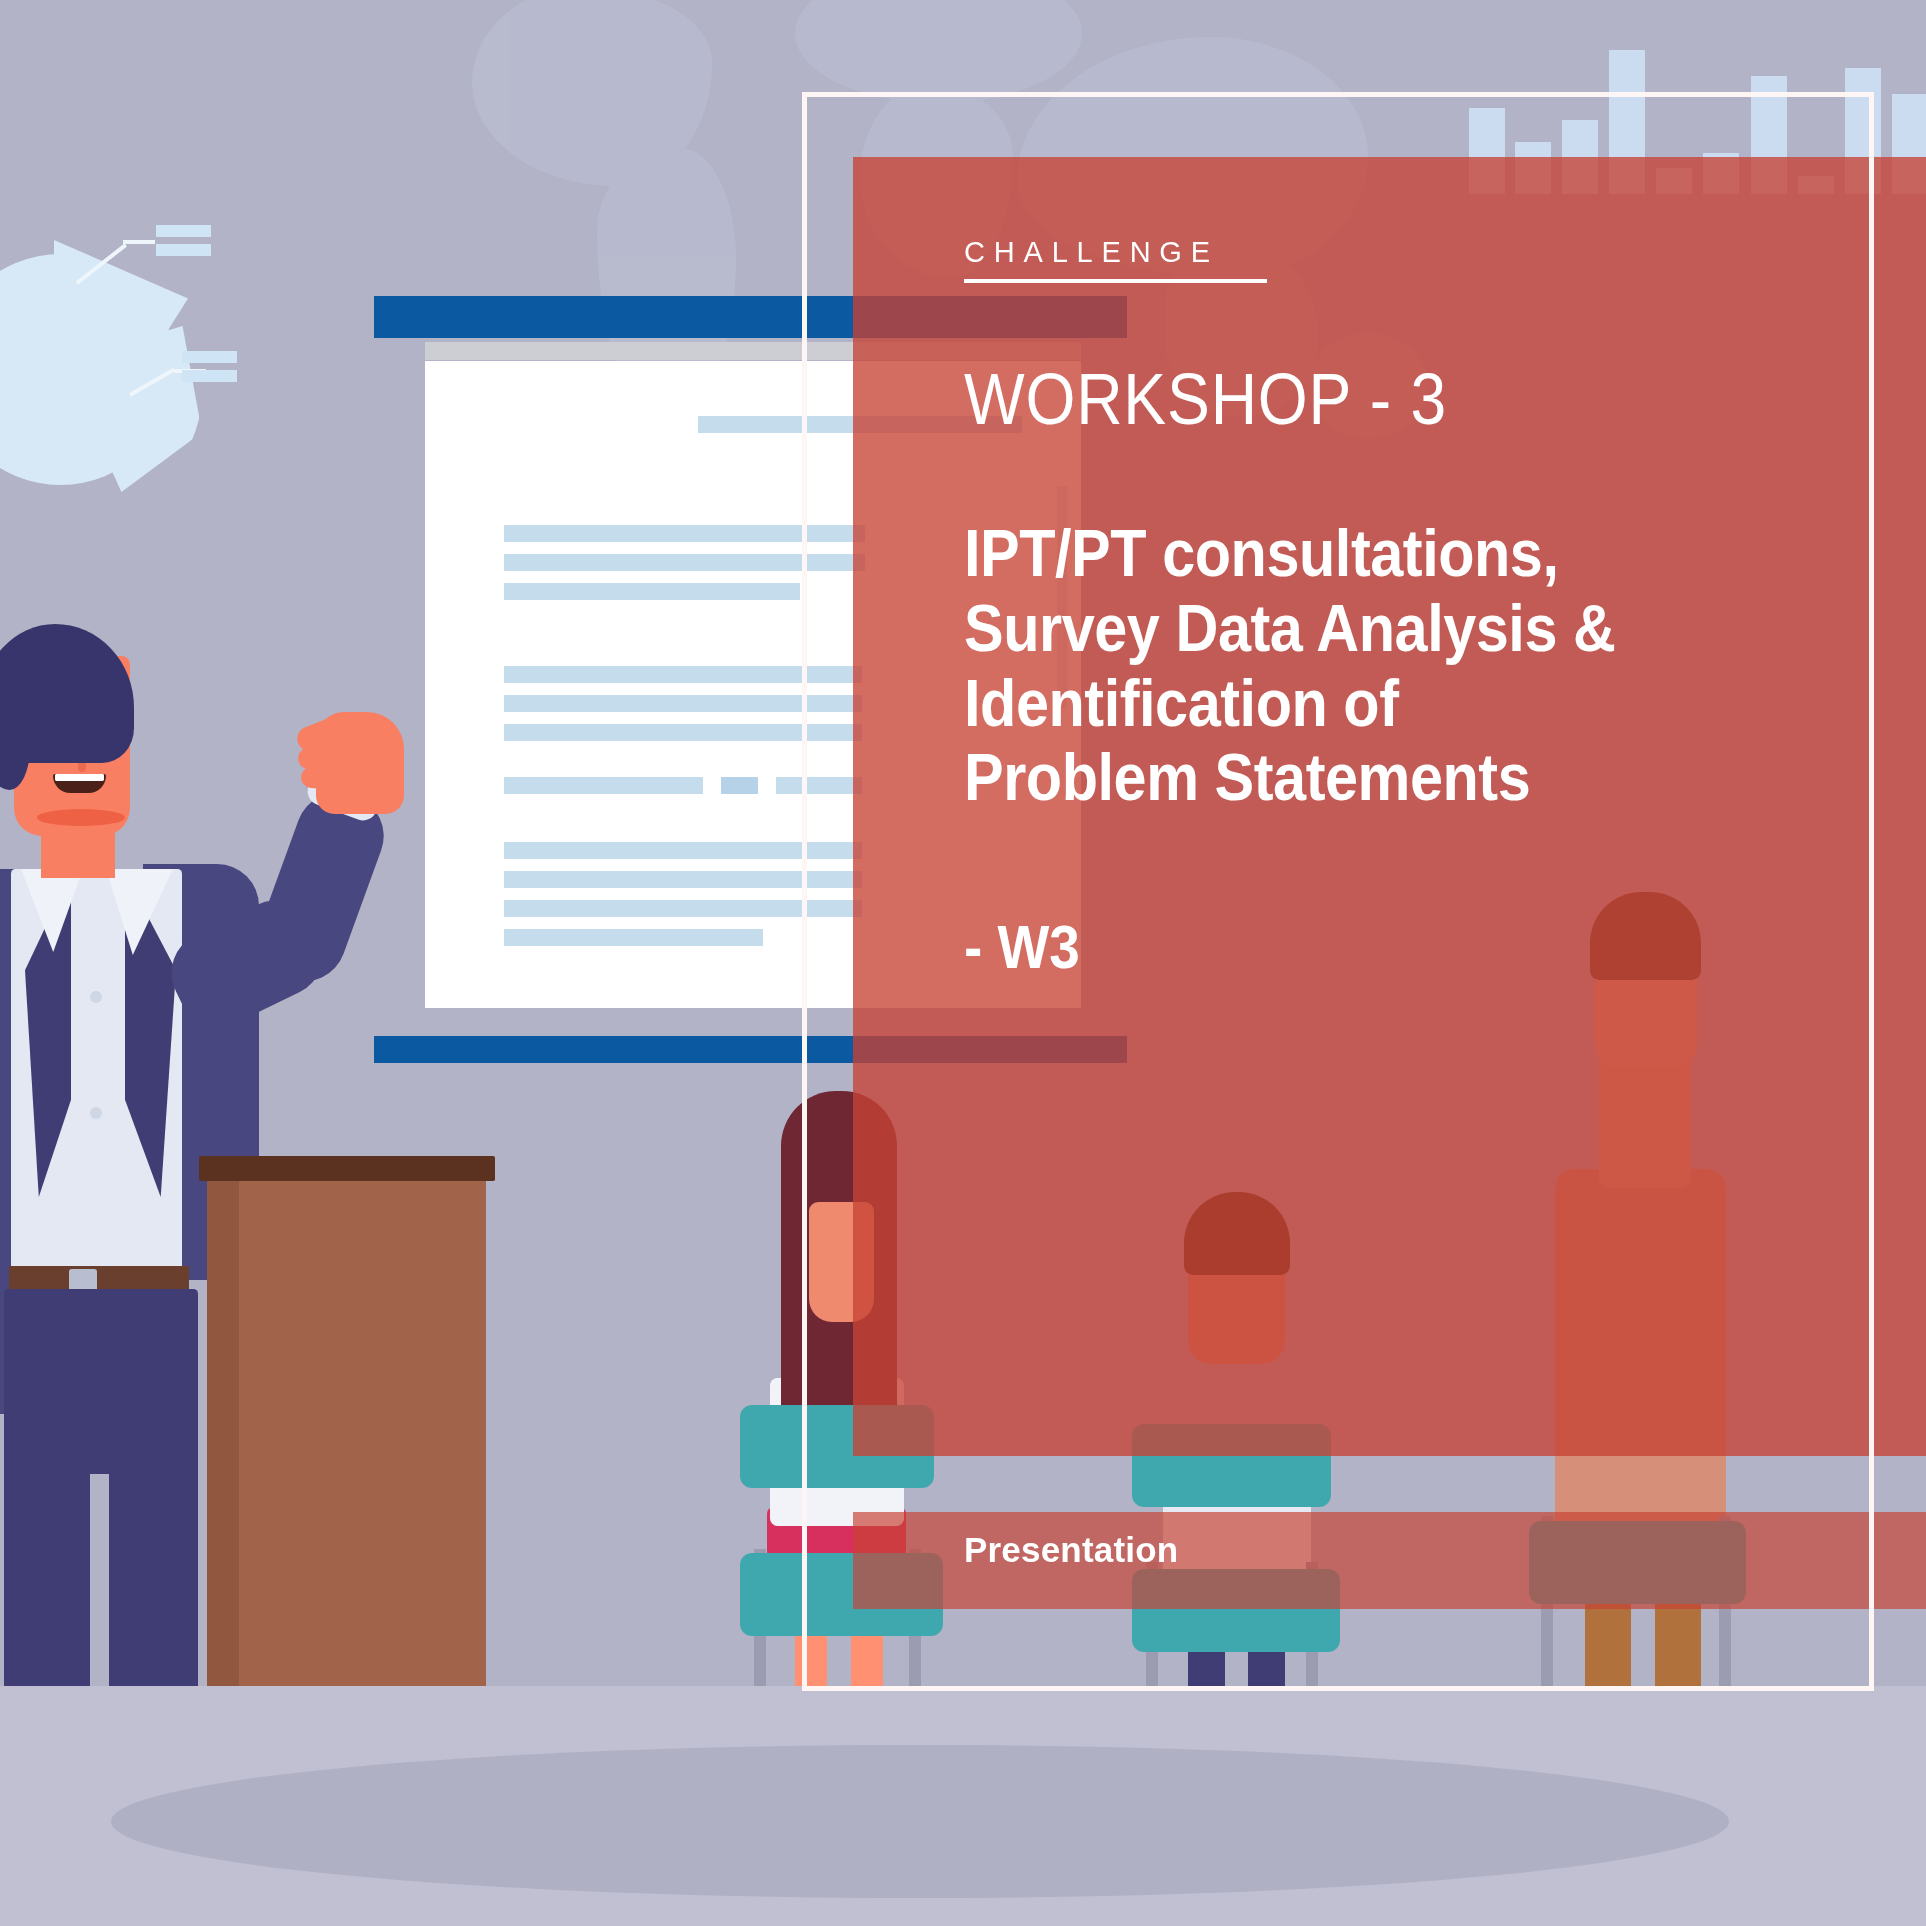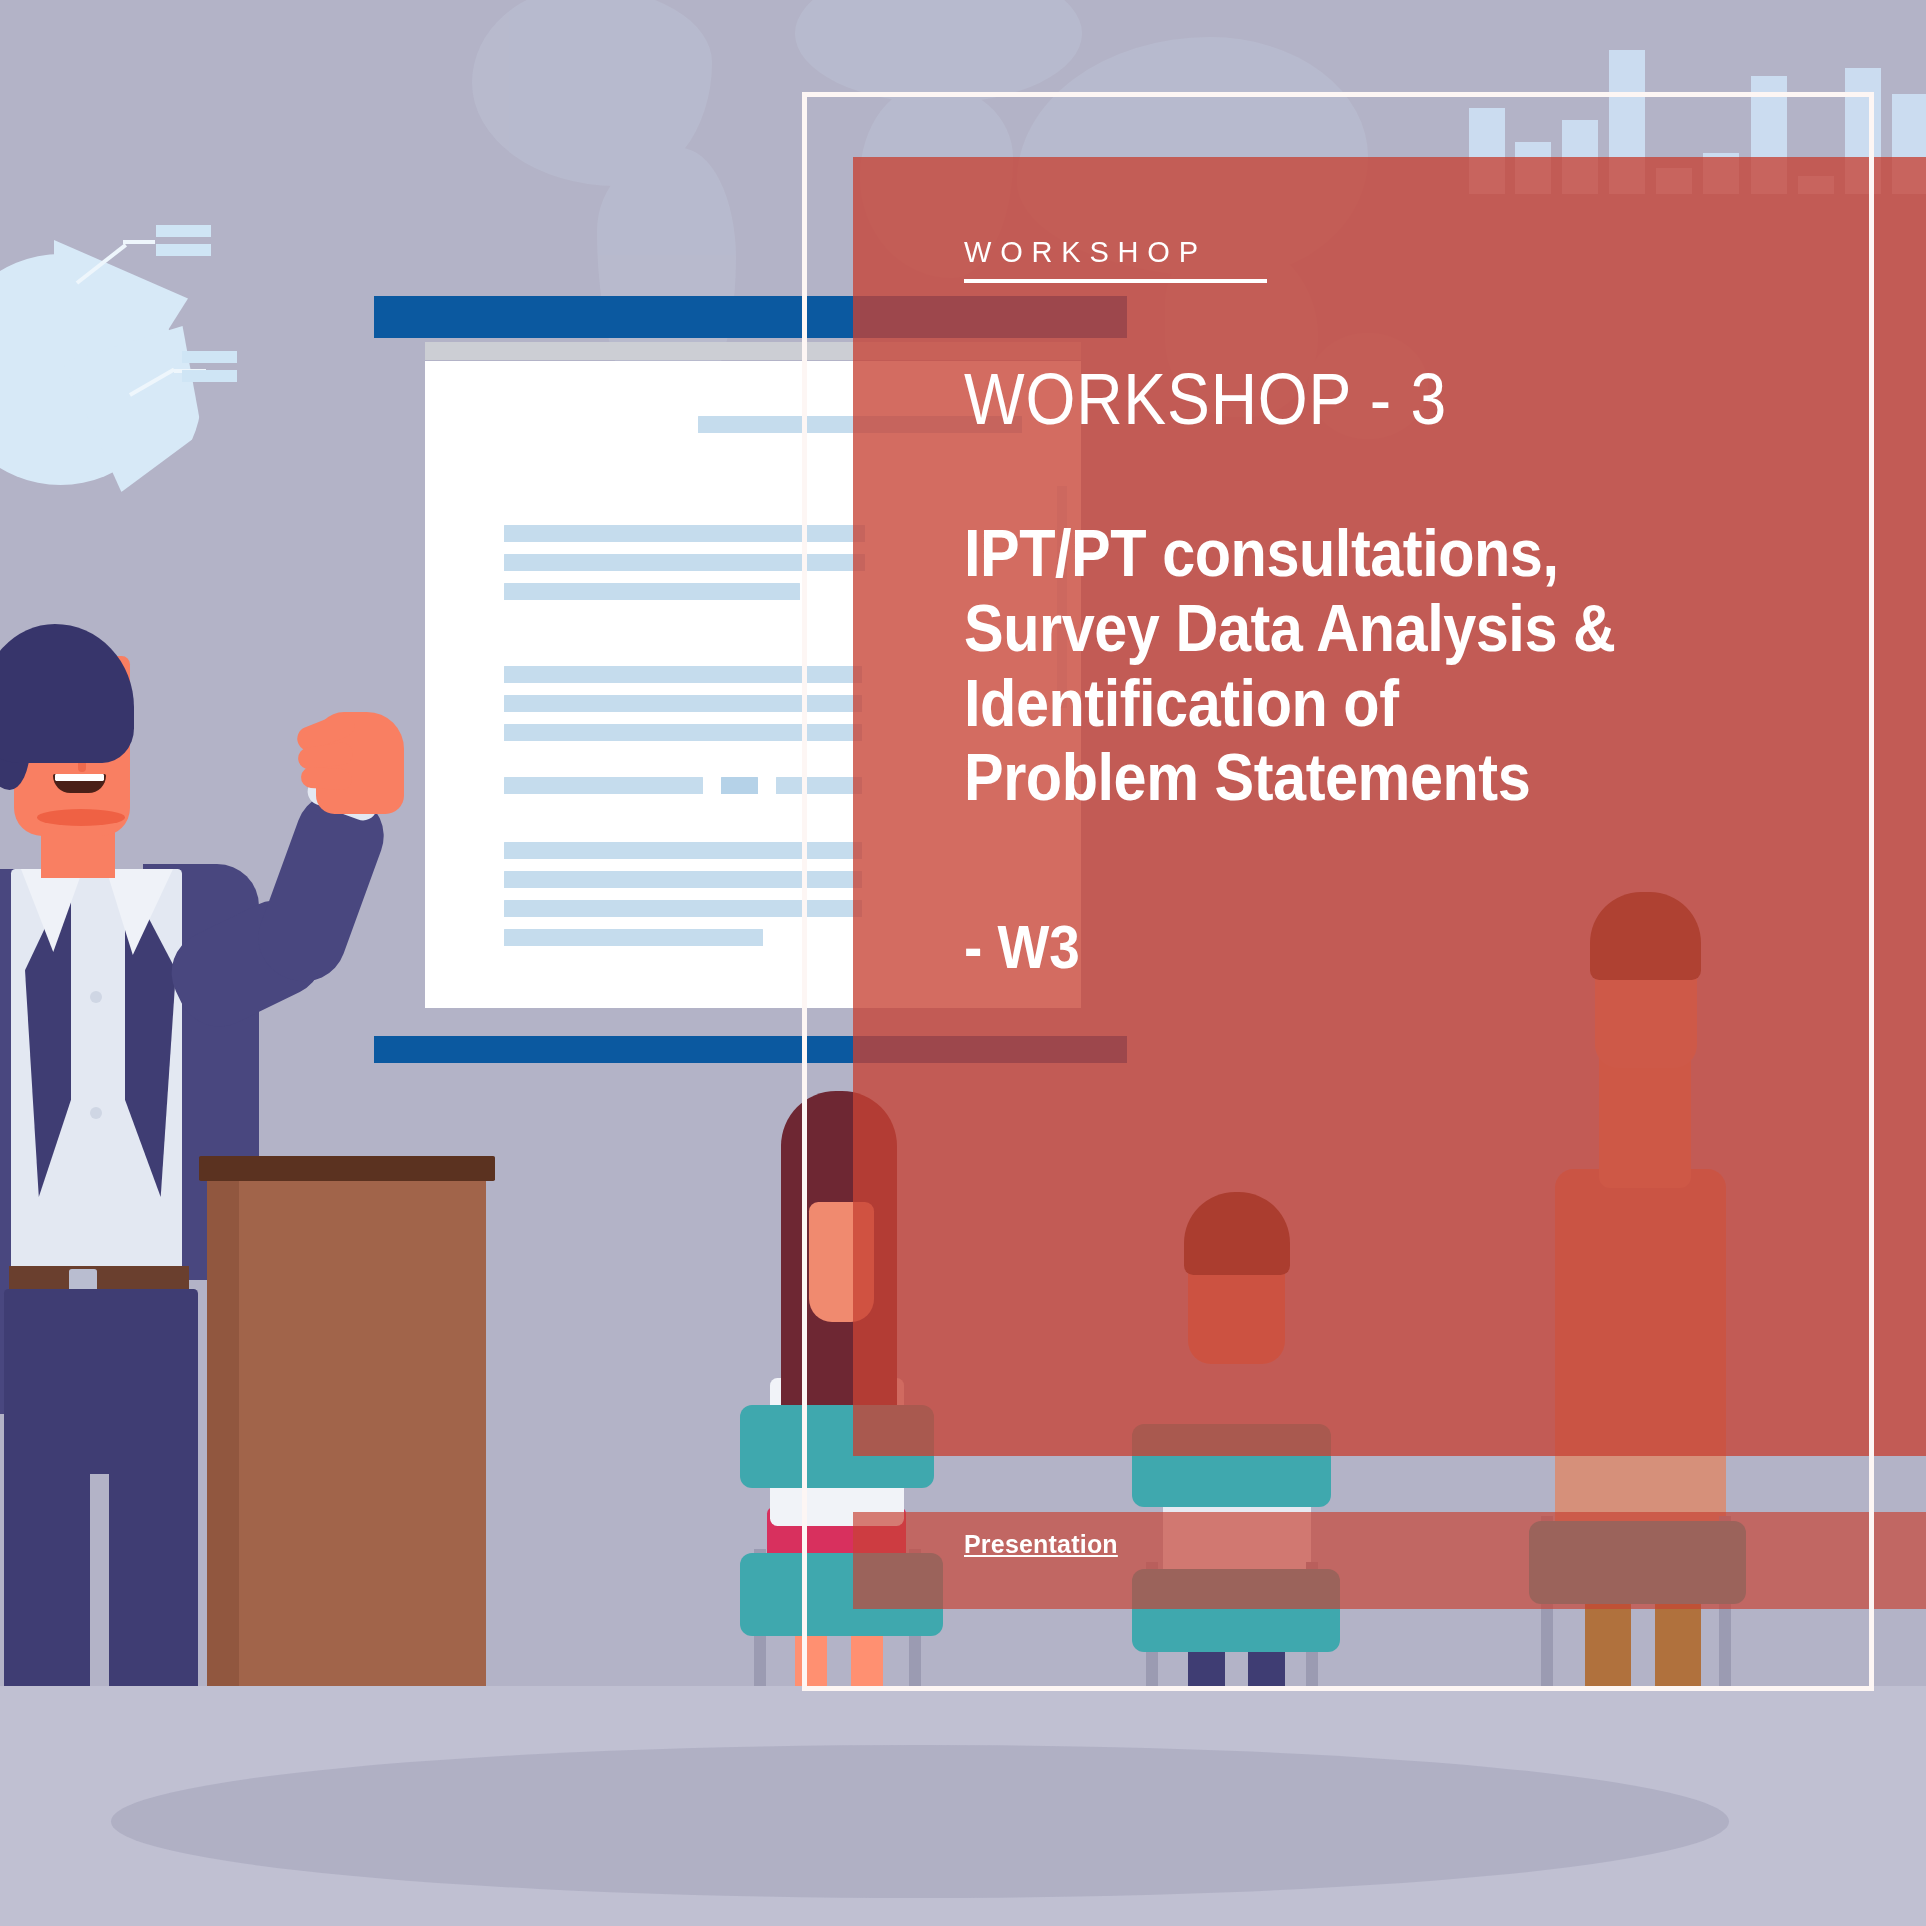--- a/index.html
+++ b/index.html
@@ -129,22 +129,22 @@
      transform:scaleX(.88);transform-origin:left center;white-space:nowrap;}
 
   .subject{margin-top:81px;color:#fff;font-weight:700;font-size:66px;line-height:1.13;
      font-family:"Liberation Sans",sans-serif;letter-spacing:-0.5px;
      transform:scaleX(.9);transform-origin:left top;}
 
   .wcode{margin-top:102px;color:#fff;font-weight:700;font-size:61px;line-height:1;
      font-family:"Liberation Sans",sans-serif;
      transform:scaleX(.9);transform-origin:left top;}
 
-  .ptype{position:absolute;left:964px;top:1530px;color:#fff;font-weight:600;font-size:25px;
-     font-family:"Liberation Sans",sans-serif;letter-spacing:0.2px;text-decoration:underline;}
+  .ptype{position:absolute;left:964px;top:1530px;color:#fff;font-weight:600;font-size:35px;
+     font-family:"Liberation Sans",sans-serif;letter-spacing:0.2px;}
 </style>
 </head>
 <body>
 
 <div id="canvas">
 
   <div class="bg">
     <div class="bg-base"></div>
 
     <div class="map">
@@ -305,21 +305,21 @@
   </div>
 
   <div class="panel"></div>
   <div class="panel-band"></div>
 
   <div class="frame"></div>
 
   <div class="content">
 
 
-    <div class="challenge">WORKSHOP</div>
+    <div class="challenge">CHALLENGE</div>
     <div class="challenge-rule"></div>
 
     <div class="workshop">WORKSHOP - 3</div>
 
     <div class="subject">
       <div>IPT/PT consultations,</div>
       <div>Survey Data Analysis &amp;</div>
       <div>Identification of</div>
       <div>Problem Statements</div>
     </div>

